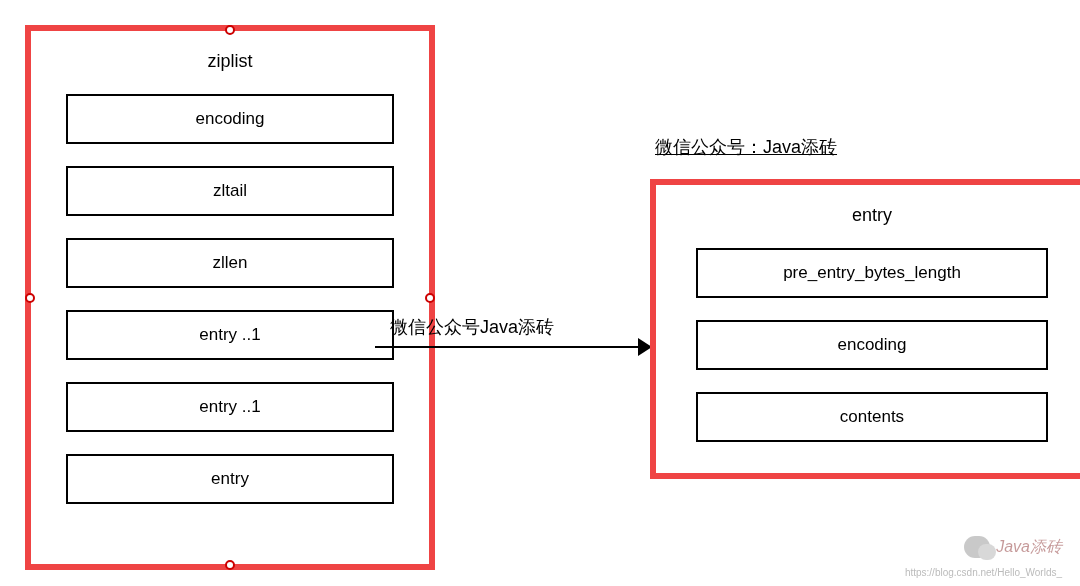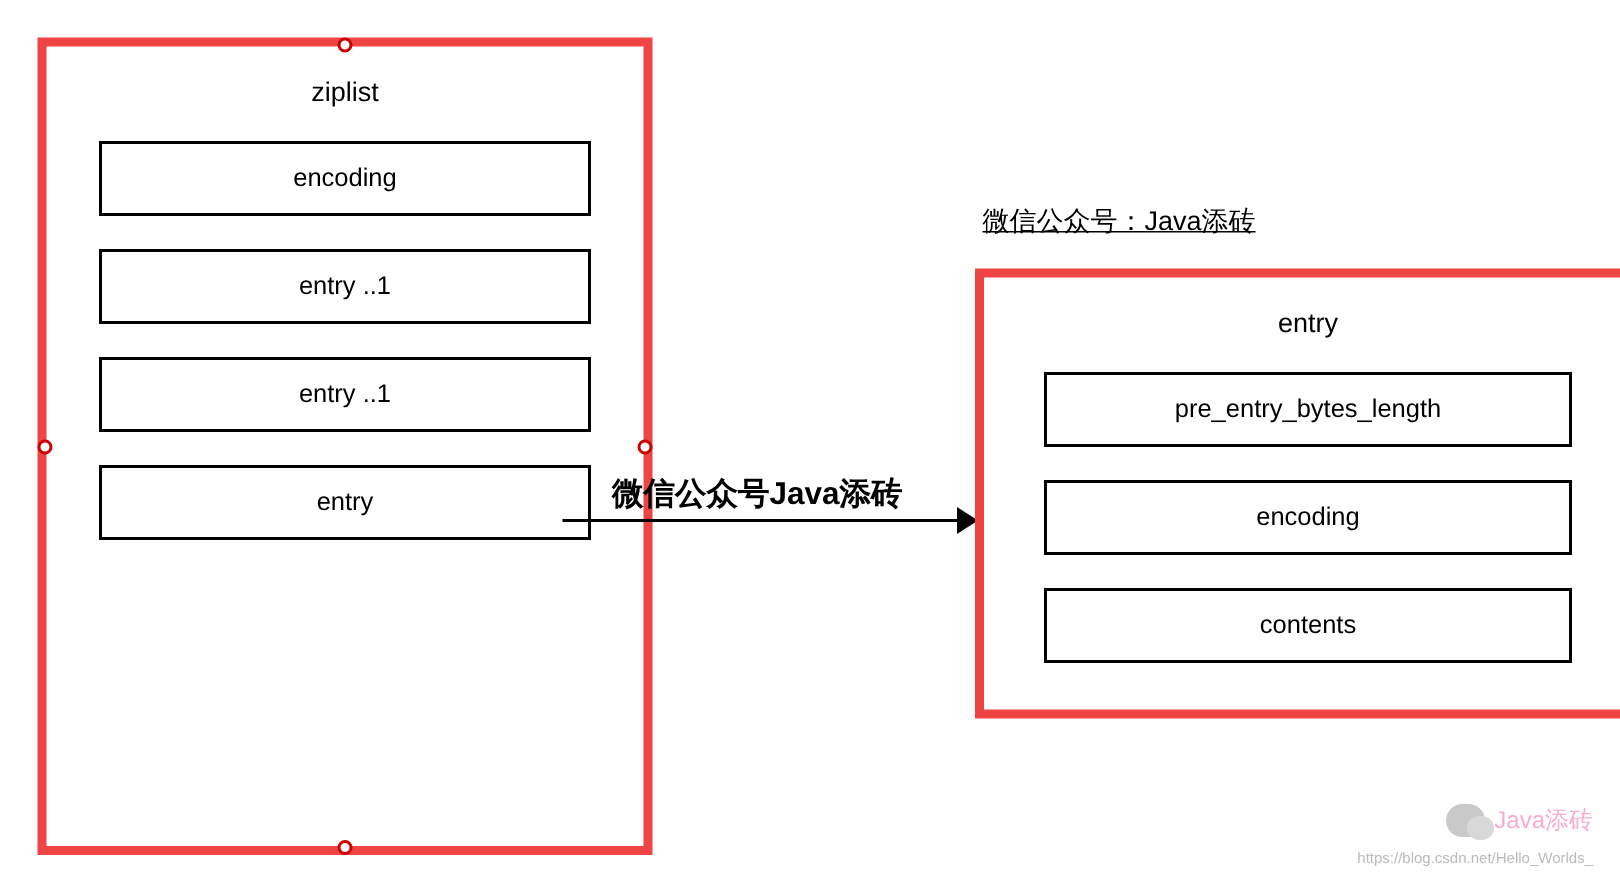--- a/index.html
+++ b/index.html
@@ -63,24 +63,23 @@
     .handle-right { right: -6px; top: 50%; transform: translateY(-50%); }
     .upper-label {
       position: absolute;
       left: 655px;
       top: 135px;
       font-size: 18px;
       text-decoration: underline;
     }
     .arrow-label {
       position: absolute;
-      left: 408px;
+      left: 390px;
       top: 315px;
-      font-size: 21px;
-      font-weight: bold;
+      font-size: 18px;
     }
     .arrow-line {
       position: absolute;
       left: 375px;
       top: 346px;
       width: 275px;
       height: 2px;
       background: #000;
     }
     .arrow-head {
@@ -113,21 +112,22 @@
       width: 18px;
       height: 16px;
       border-radius: 10px;
       background: #aaa;
       position: absolute;
       left: 14px;
       top: 8px;
     }
     .watermark-logo-text {
       font-size: 16px;
-      color: #ec4899;
+      color: #7f1d1d;
+      font-style: italic;
       text-align: right;
     }
     .watermark-url {
       position: absolute;
       right: 18px;
       bottom: 8px;
       font-size: 10px;
       color: #bbb;
       text-align: right;
     }
@@ -135,20 +135,22 @@
 </head>
 <body>
 
 <div class="container-box ziplist-box">
   <div class="handle handle-top"></div>
   <div class="handle handle-bottom"></div>
   <div class="handle handle-left"></div>
   <div class="handle handle-right"></div>
   <div class="box-title">ziplist</div>
   <div class="field-box">encoding</div>
+  <div class="field-box">zltail</div>
+  <div class="field-box">zllen</div>
   <div class="field-box">entry ..1</div>
   <div class="field-box">entry ..1</div>
   <div class="field-box">entry</div>
 </div>
 
 <div class="upper-label">微信公众号：Java添砖</div>
 
 <div class="arrow-label">微信公众号Java添砖</div>
 <div class="arrow-line"></div>
 <div class="arrow-head"></div>

